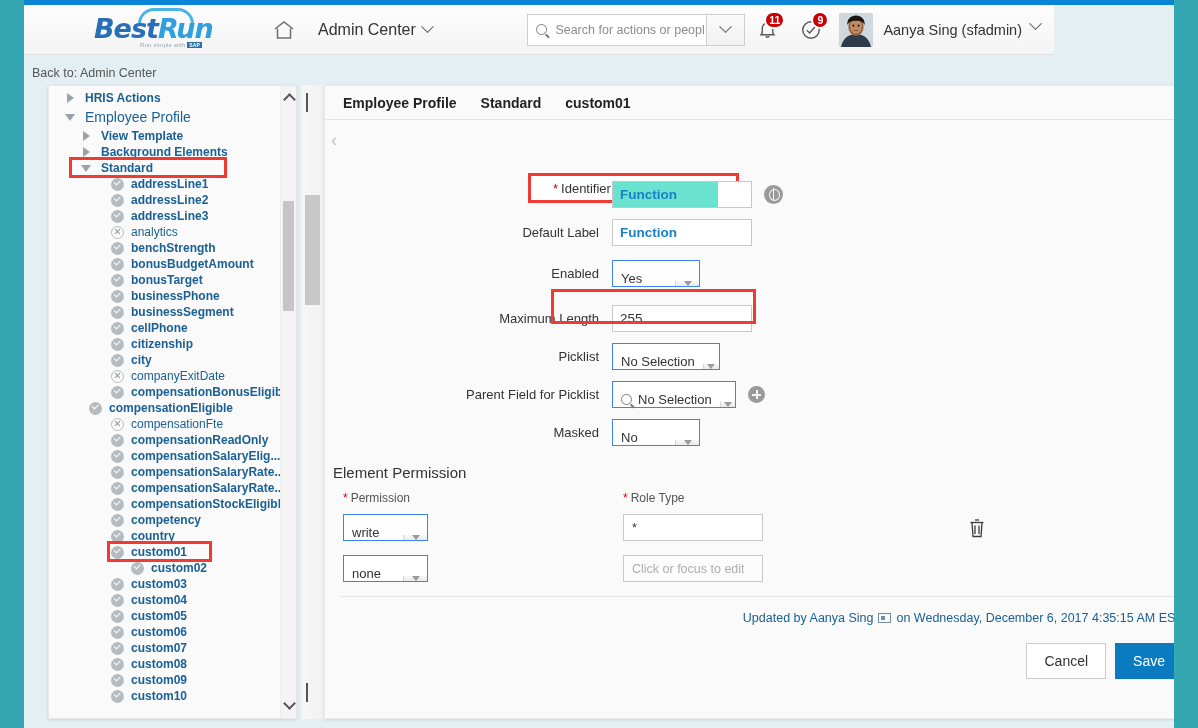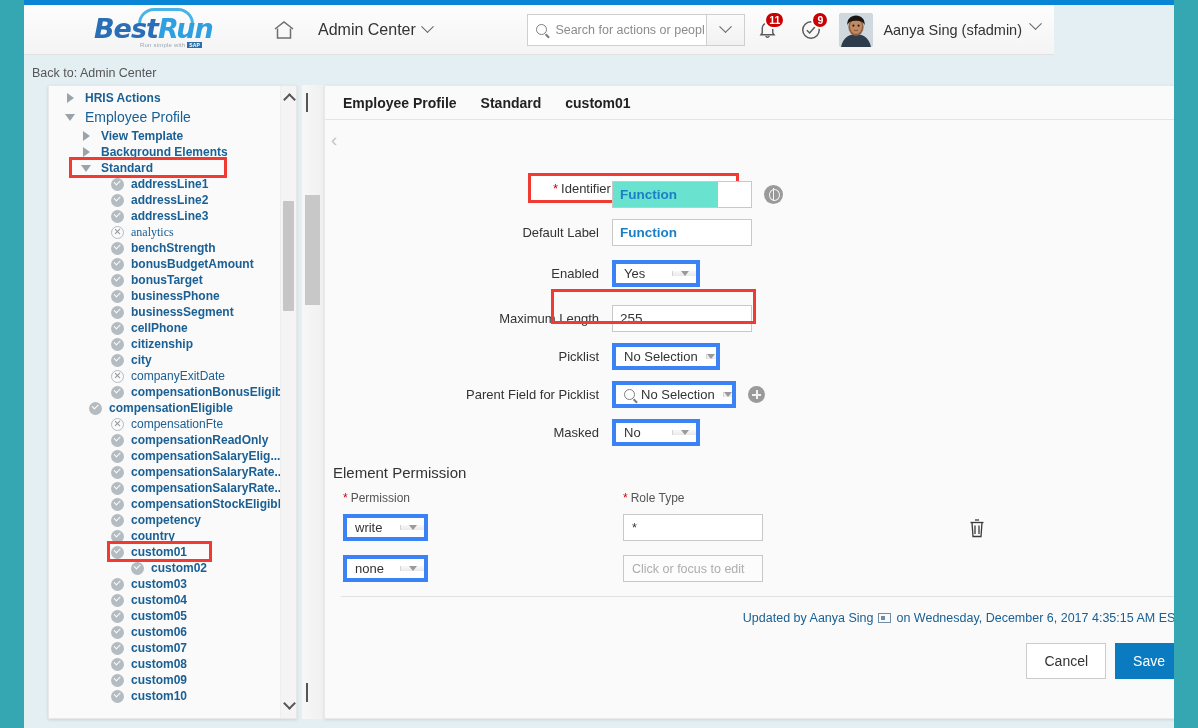--- a/index.html
+++ b/index.html
@@ -175,22 +175,22 @@
     flex:none;
   }
   .req { color:#d40000; margin-right:3px; }
   .finput {
     height:27px; border:1px solid #c8c8c8; background:#fff; font-size:13.5px;
     color:#333; padding:0 7px; display:flex; align-items:center;
     font-family:"Liberation Sans", sans-serif;
   }
   .finput.w140 { width:140px; }
   .sel {
-    height:27px; border:4px solid #3b82f6; background:#fff; display:flex;
-    align-items:center; font-size:13px; color:#333;
+    height:27px; border:1px solid #3b82f6; background:#fff; display:flex;
+    align-items:flex-end; font-size:13px; color:#333;
   }
   .sel .val { padding:0 8px; display:flex; align-items:center; flex:1; white-space:nowrap;}
   .sel .arrowbox {
     width:24px; background:linear-gradient(#f8f8f8,#eaeaea);
     border-left:1px solid #d4d4d4; display:flex; align-items:center; justify-content:center;
   }
   .dn-tri { width:0;height:0;border-top:5px solid #9a9a9a;
     border-left:4px solid transparent;border-right:4px solid transparent;}
   
   .hl-box {
@@ -392,21 +392,21 @@
             <span class="tree-label">addressLine1</span>
           </div>
           <div class="tree-row lvl2" style="height: 16px;">
             <span class="st-icon check"></span>
             <span class="tree-label">addressLine2</span>
           </div>
           <div class="tree-row lvl2" style="height: 16px;">
             <span class="st-icon check"></span>
             <span class="tree-label">addressLine3</span>
           </div>
-          <div class="tree-row lvl2" style="height: 16px; font-family: Liberation Serif, serif;">
+          <div class="tree-row lvl2" style="height: 16px;">
             <span class="st-icon cross"></span>
             <span class="tree-label" style="font-weight: normal;">analytics</span>
           </div>
           <div class="tree-row lvl2" style="height: 16px;">
             <span class="st-icon check"></span>
             <span class="tree-label">benchStrength</span>
           </div>
           <div class="tree-row lvl2" style="height: 16px;">
             <span class="st-icon check"></span>
             <span class="tree-label">bonusBudgetAmount</span>

